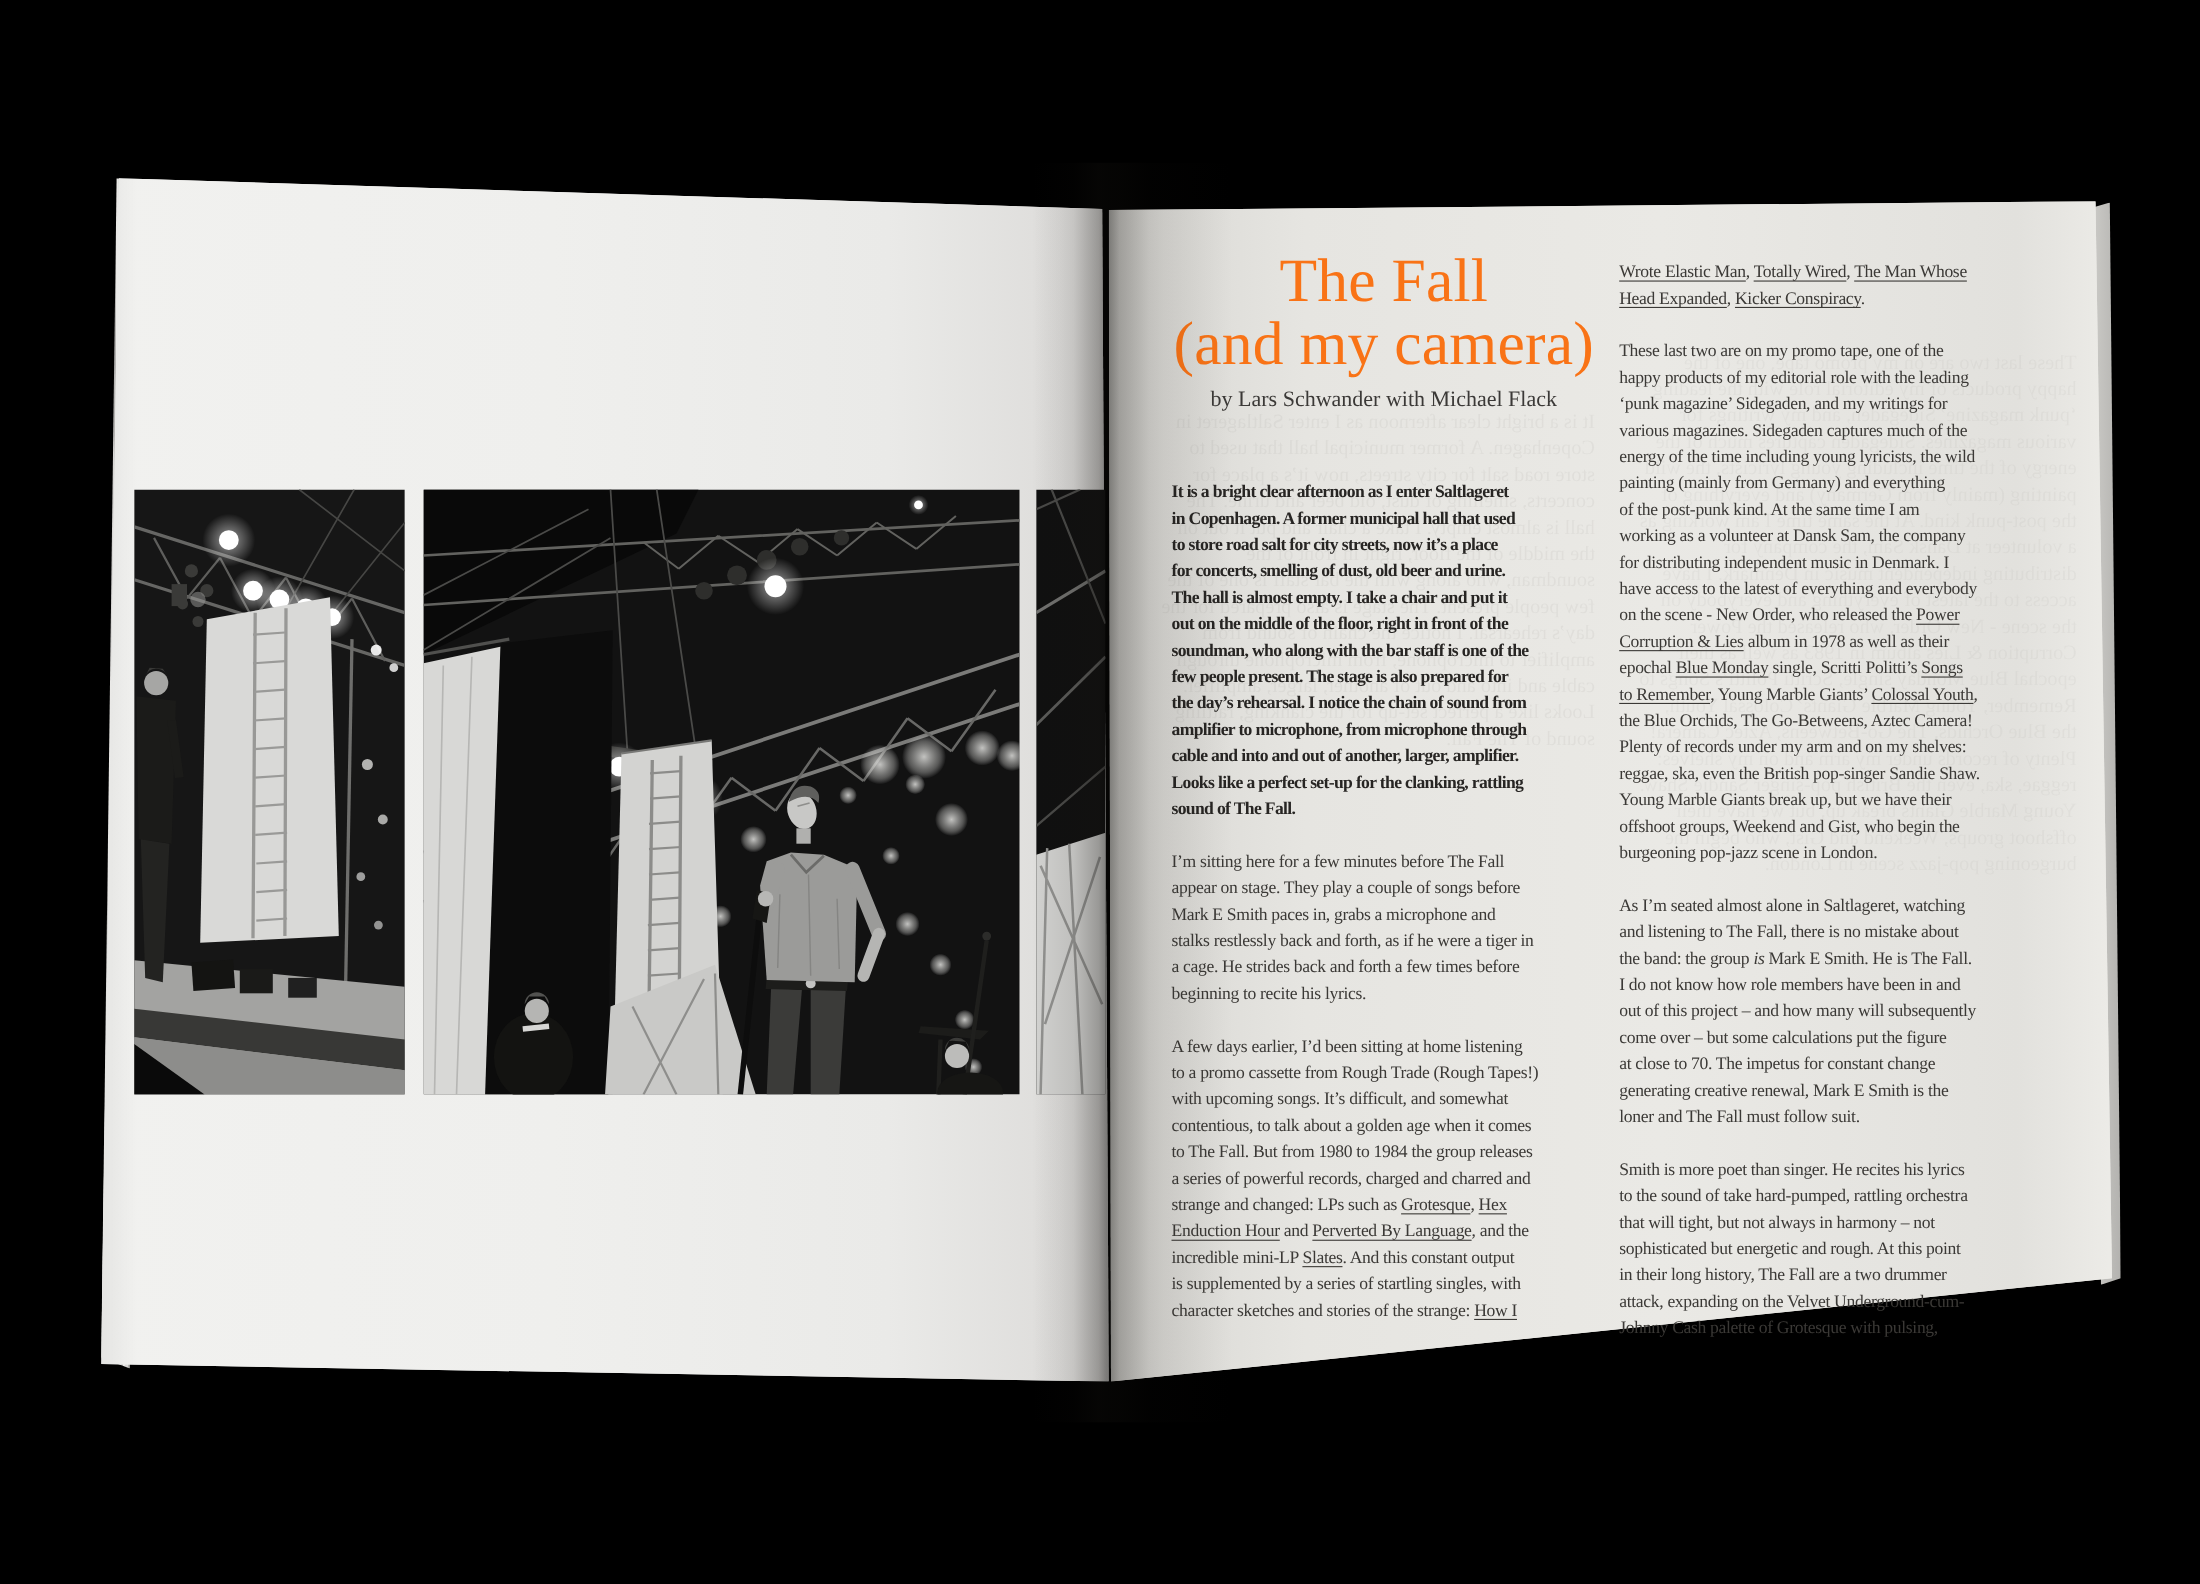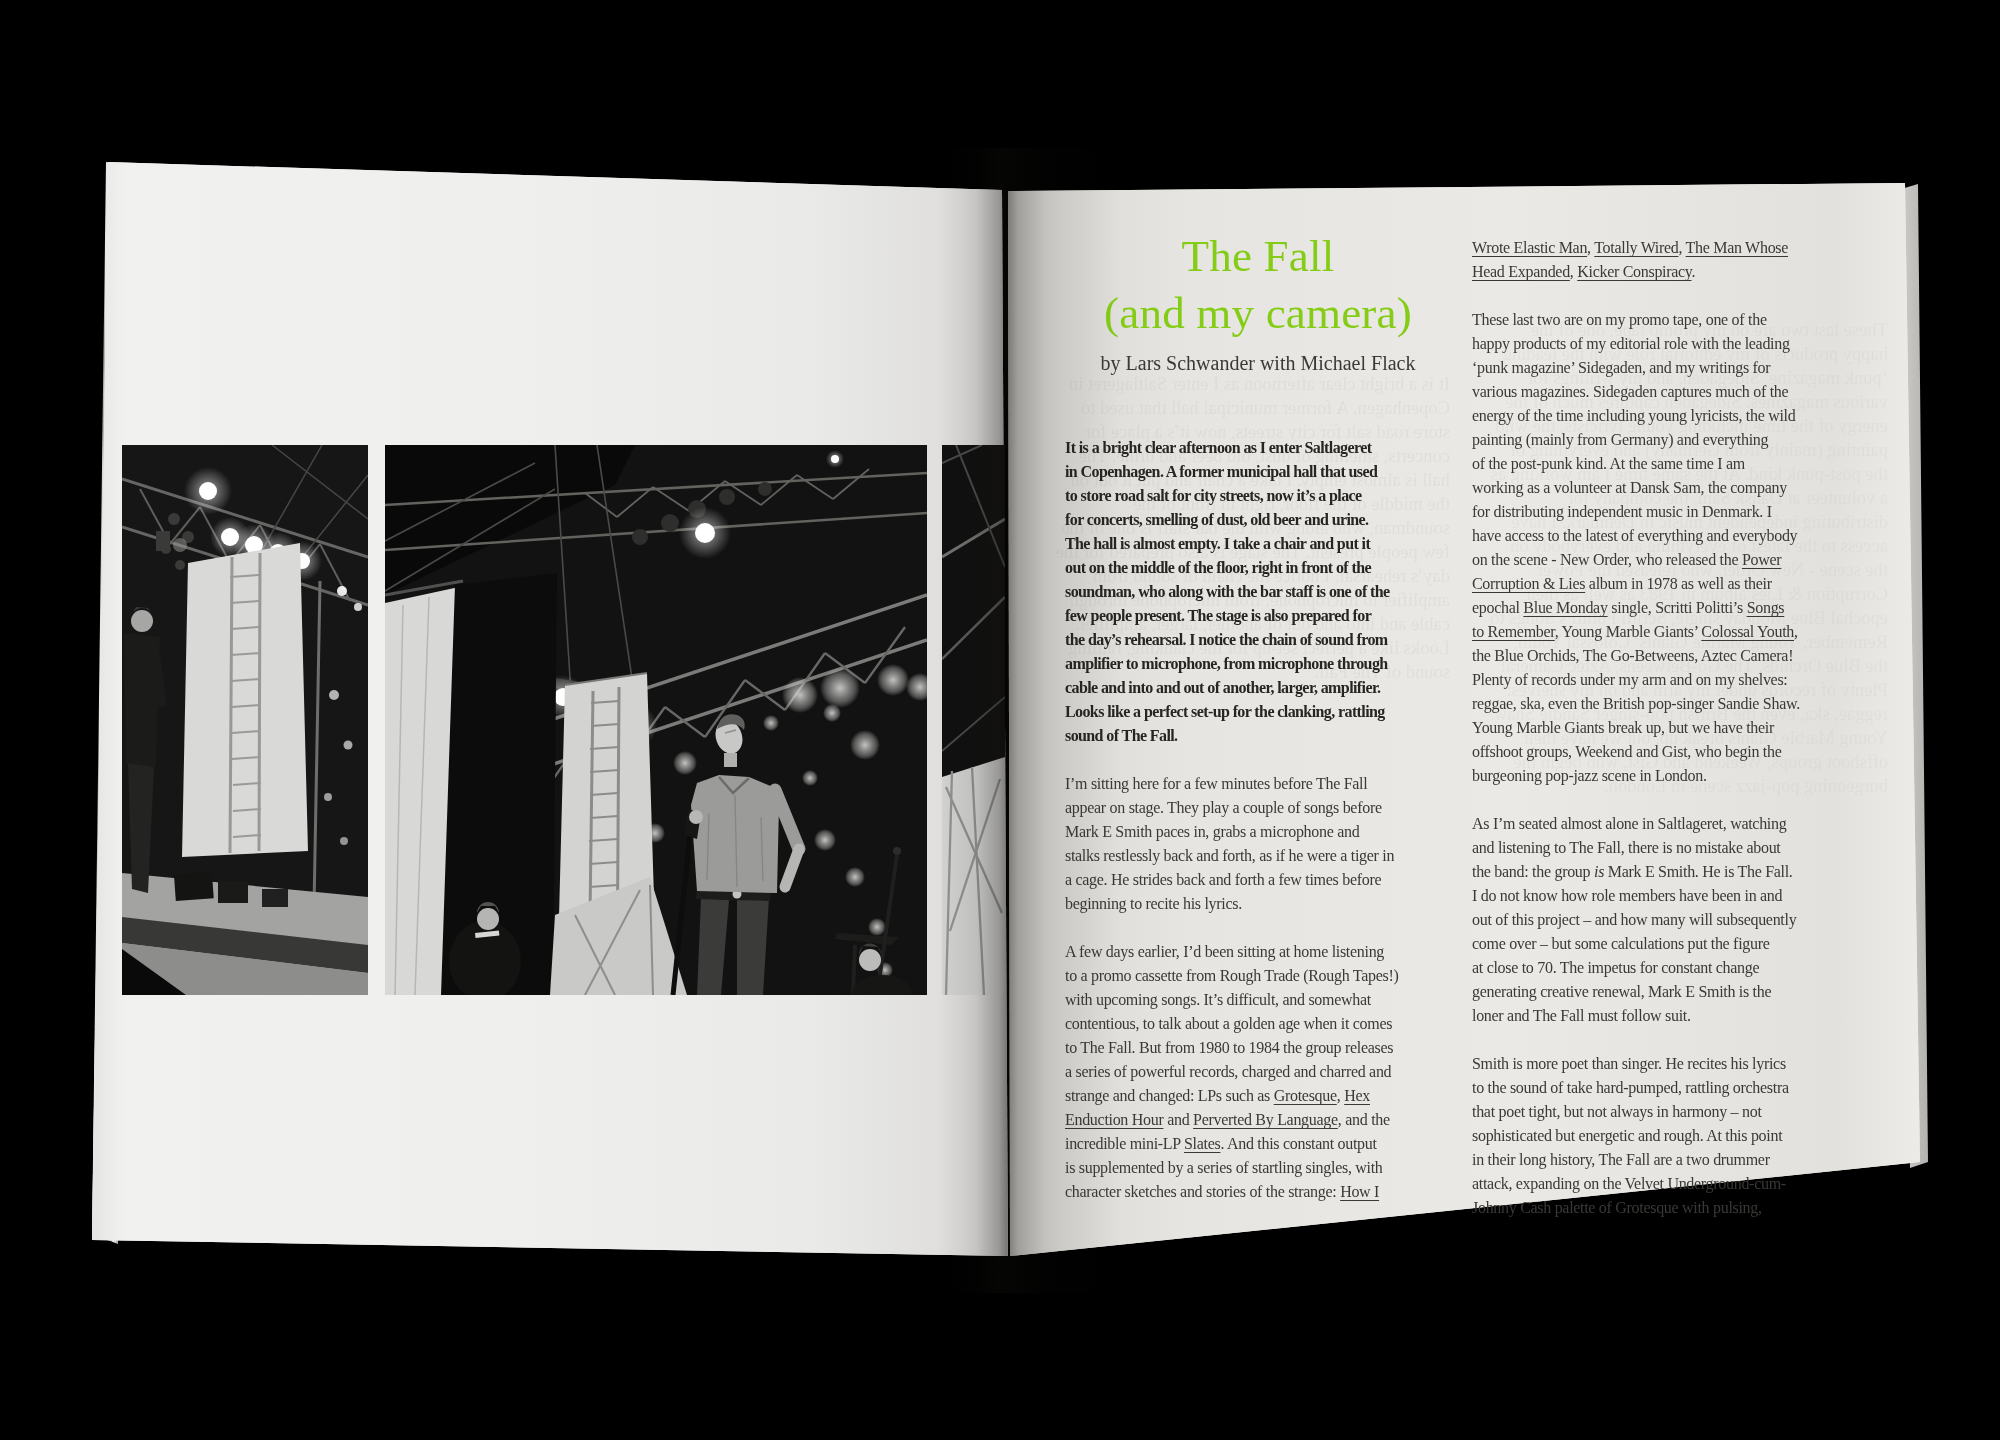--- a/index.html
+++ b/index.html
@@ -26,21 +26,21 @@
 
   
   .photo{top:445px;height:550px;}
   #photo1{left:122px;width:246px;}
   #photo2{left:385px;width:542px;}
   #photo3{left:942px;width:63px;}
   .photo svg{display:block;width:100%;height:100%;}
 
   
   #article-title{left:1060px;top:228px;width:396px;text-align:center;
-    font-size:45px;line-height:57px;color:#84cc16;letter-spacing:.2px;}
+    font-size:56px;line-height:57px;color:#f97316;letter-spacing:.2px;}
   #article-byline{left:1060px;top:352px;width:396px;text-align:center;
     font-size:20px;color:#3b3937;}
   .col{width:400px;color:#3b3936;font-size:16px;letter-spacing:-0.3px;}
   #col1{left:1065px;top:436px;}
   #col2{left:1472px;top:236px;}
   .para{margin:0 0 24px 0;}
   .para.bold{font-weight:bold;color:#272523;letter-spacing:-0.6px;}
   .tline{height:24px;line-height:24px;white-space:nowrap;}
   .u{text-decoration:underline;text-decoration-thickness:1px;text-underline-offset:3px;}
   .i{font-style:italic;}
@@ -346,21 +346,21 @@
         <div class="tline">I do not know how role members have been in and</div>
         <div class="tline">out of this project – and how many will subsequently</div>
         <div class="tline">come over – but some calculations put the figure</div>
         <div class="tline">at close to 70. The impetus for constant change</div>
         <div class="tline">generating creative renewal, Mark E Smith is the</div>
         <div class="tline">loner and The Fall must follow suit.</div>
       </div>
       <div class="para">
         <div class="tline">Smith is more poet than singer. He recites his lyrics</div>
         <div class="tline">to the sound of take hard-pumped, rattling orchestra</div>
-        <div class="tline">that poet tight, but not always in harmony – not</div>
+        <div class="tline">that will tight, but not always in harmony – not</div>
         <div class="tline">sophisticated but energetic and rough. At this point</div>
         <div class="tline">in their long history, The Fall are a two drummer</div>
         <div class="tline">attack, expanding on the Velvet Underground-cum-</div>
         <div class="tline">Johnny Cash palette of Grotesque with pulsing,</div>
       </div>
     </div>
 
   <div class="abs" id="gutter-shadow"></div>
 </div>
 

